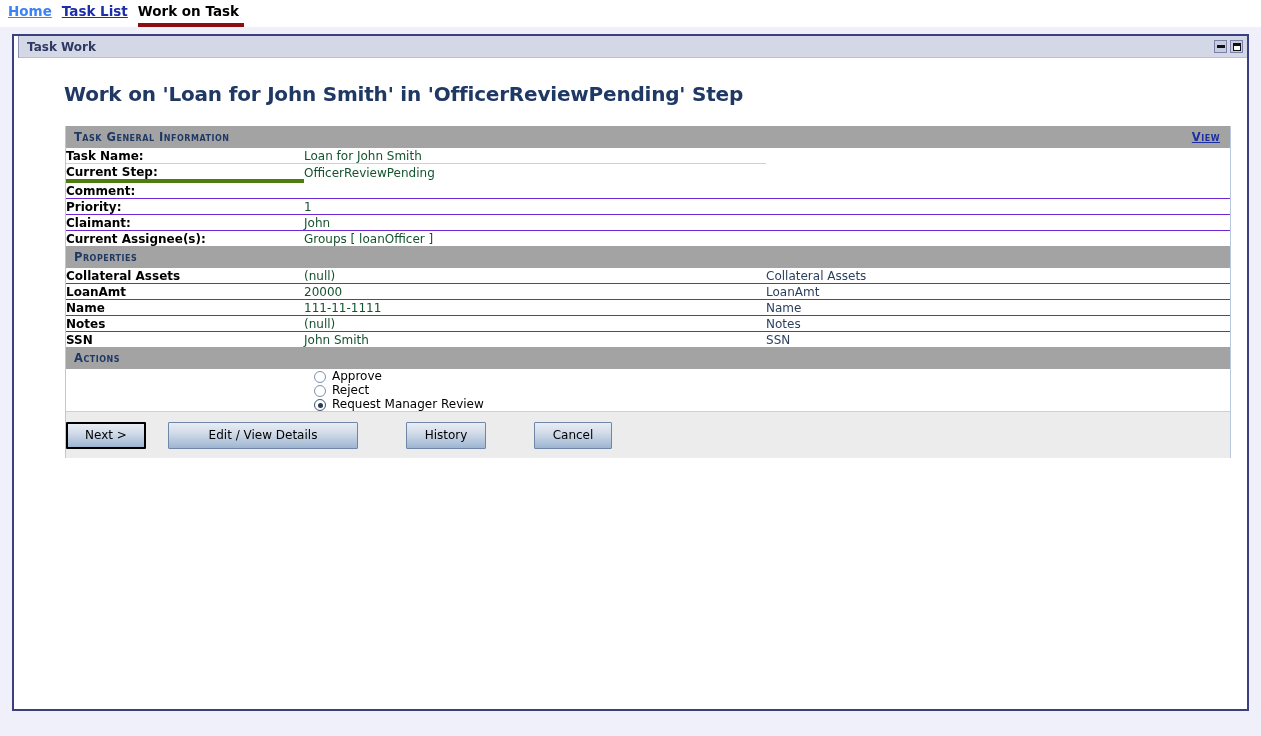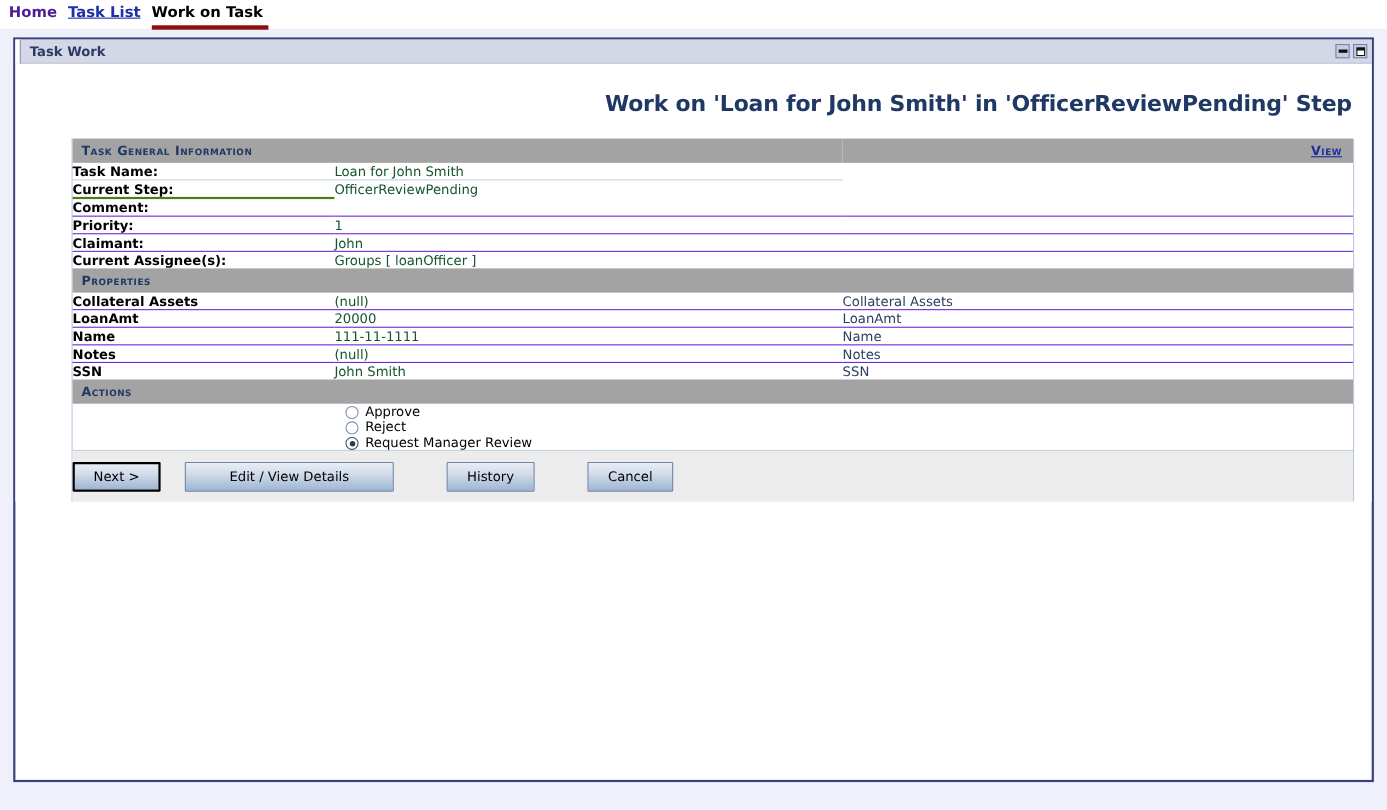--- a/index.html
+++ b/index.html
@@ -28,21 +28,22 @@
   }
   .crumb {
     font-size: 13.5px;
     font-weight: bold;
     line-height: 22px;
     padding: 0 5px 2px 0;
     margin-right: 5px;
     white-space: nowrap;
   }
   .crumb-home {
-    color: #4c1d95;
+    color: #3b82f6;
+    text-decoration: underline;
   }
   .crumb-link {
     color: #1c2fa8;
     text-decoration: underline;
   }
   .crumb-current {
     color: #000000;
     text-decoration: none;
     border-bottom: 4px solid #8b0f0f;
     padding-bottom: 1px;
@@ -130,21 +131,20 @@
     padding: 16px 18px 0 18px;
     background: #ffffff;
     box-sizing: border-box;
   }
   h1.page-title {
     font-size: 20px;
     font-weight: bold;
     color: #1f3864;
     margin: 8px 0 20px 32px;
     letter-spacing: -0.2px;
-    text-align: right;
   }
 
   
   .panel {
     border-left: 1px solid #b8c8de;
     border-right: 1px solid #b8c8de;
     margin-left: 33px;
     width: 1166px;
     box-sizing: border-box;
   }
@@ -199,21 +199,21 @@
     font-size: 12px;
     color: #2a3f5f;
     padding: 7px 0 7px 4px;
   }
   .col-lbl  { width: 238px; }
   .col-val  { width: 462px; }
   .col-aux  { width: 464px; }
 
   
   .ul-mid td.lbl, .ul-mid td.val { border-bottom: 1px solid #c4d2e3; }
-  .ul-lbl td.lbl { border-bottom: 2px solid #4d7c0f; }
+  .ul-lbl td.lbl { border-bottom: 4px solid #4d7c0f; }
   .ul-full td { border-bottom: 1px solid #6d28d9; }
 
   
   td.act {
     padding: 8px 0 8px 0;
   }
   .radio-wrap {
     display: flex;
     align-items: flex-end;
     padding-left: 248px;

